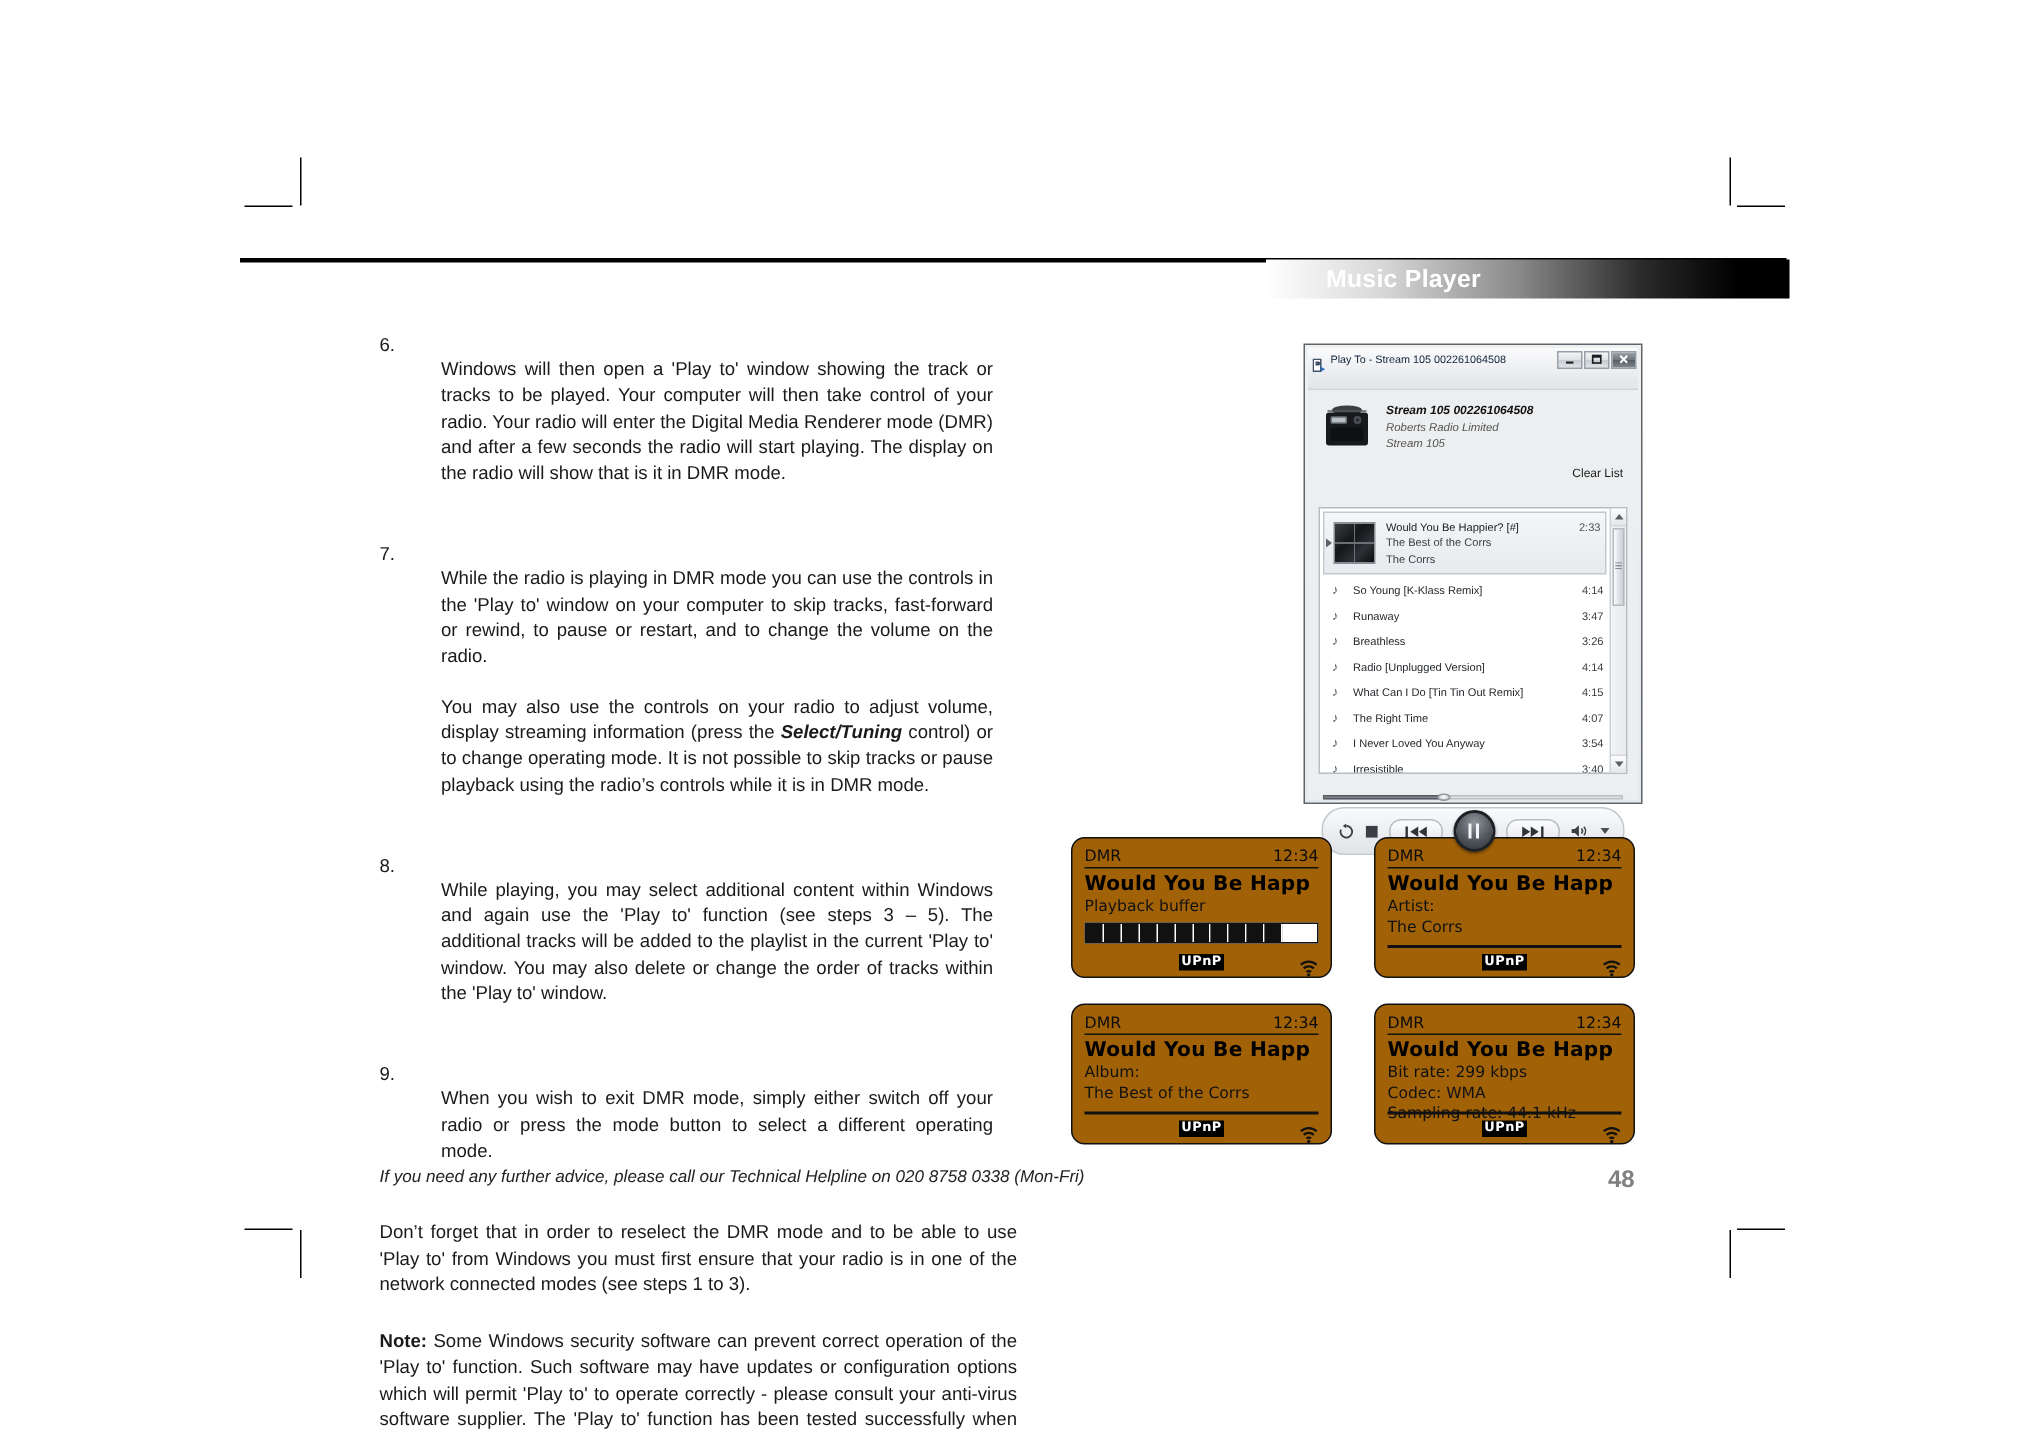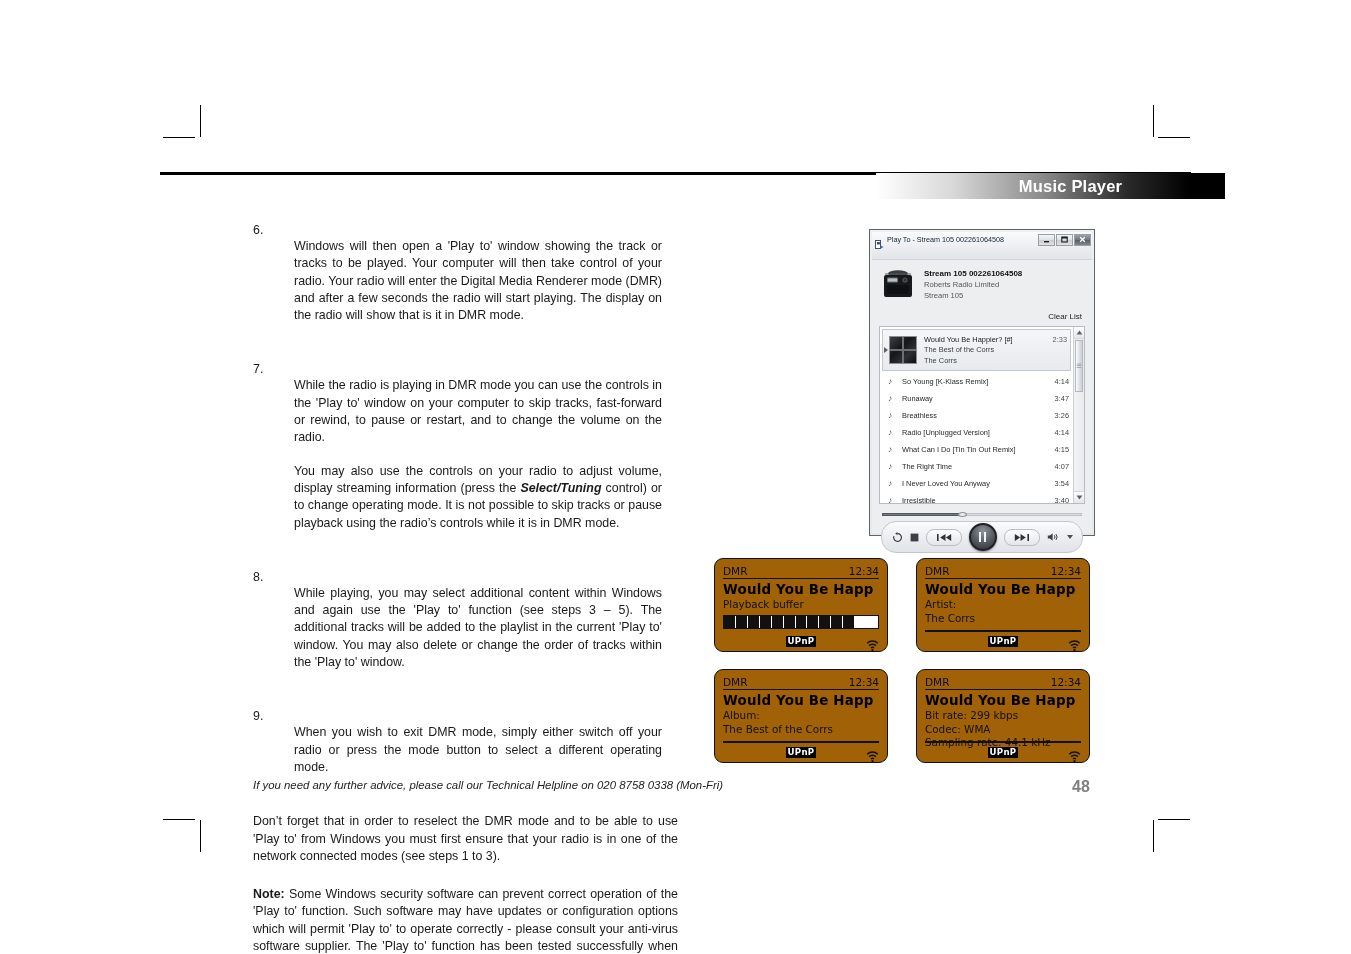--- a/index.html
+++ b/index.html
@@ -23,28 +23,28 @@
   
   .header-rule {
     position: absolute;
     left: 160px; right: 160px;
     top: 172px;
     height: 3px;
     background: #000;
   }
   .banner {
     position: absolute;
-    left: 876px;
+    left: 844px;
     top: 173px;
     width: 349px;
     height: 26px;
     background: linear-gradient(to right, #ffffff 0%, #d8d8d8 22%, #8a8a8a 48%, #2a2a2a 72%, #000000 90%, #000000 100%);
     display: flex;
     align-items: center;
-    justify-content: center;
+    justify-content: flex-start;
   }
   .banner-title {
     color: #ffffff;
     font-size: 16.5px;
     font-weight: bold;
     letter-spacing: 0.2px;
     padding-left: 40px;
   }
 
   
@@ -146,20 +146,21 @@
   }
   .wbtn.close {
     background: linear-gradient(to bottom, #9aa2a8 0%, #6f777d 48%, #565d63 52%, #80878d 100%);
   }
   .wbtn svg { display: block; }
 
   
   .device-row {
     display: flex;
     padding: 7px 8px 2px 8px;
+    font-style: italic;
   }
   .device-icon {
     width: 36px; height: 33px;
     flex: 0 0 36px;
     margin-right: 8px;
     position: relative;
   }
   .device-meta { padding-top: 1px; }
   .device-name {
     font-size: 8px;
@@ -177,21 +178,21 @@
     padding: 2px 10px 3px 0;
   }
   .clearlist {
     font-size: 8px;
     color: #1a1a1a;
     margin-top: 16px;
   }
 
   
   .playlist {
-    margin: 0 7px;
+    margin: 12px 7px;
     background: #ffffff;
     border: 1px solid #b6bcc2;
     height: 178px;
     box-sizing: border-box;
     display: flex;
     position: relative;
     overflow: hidden;
   }
   .playlist-items {
     flex: 1 1 auto;

